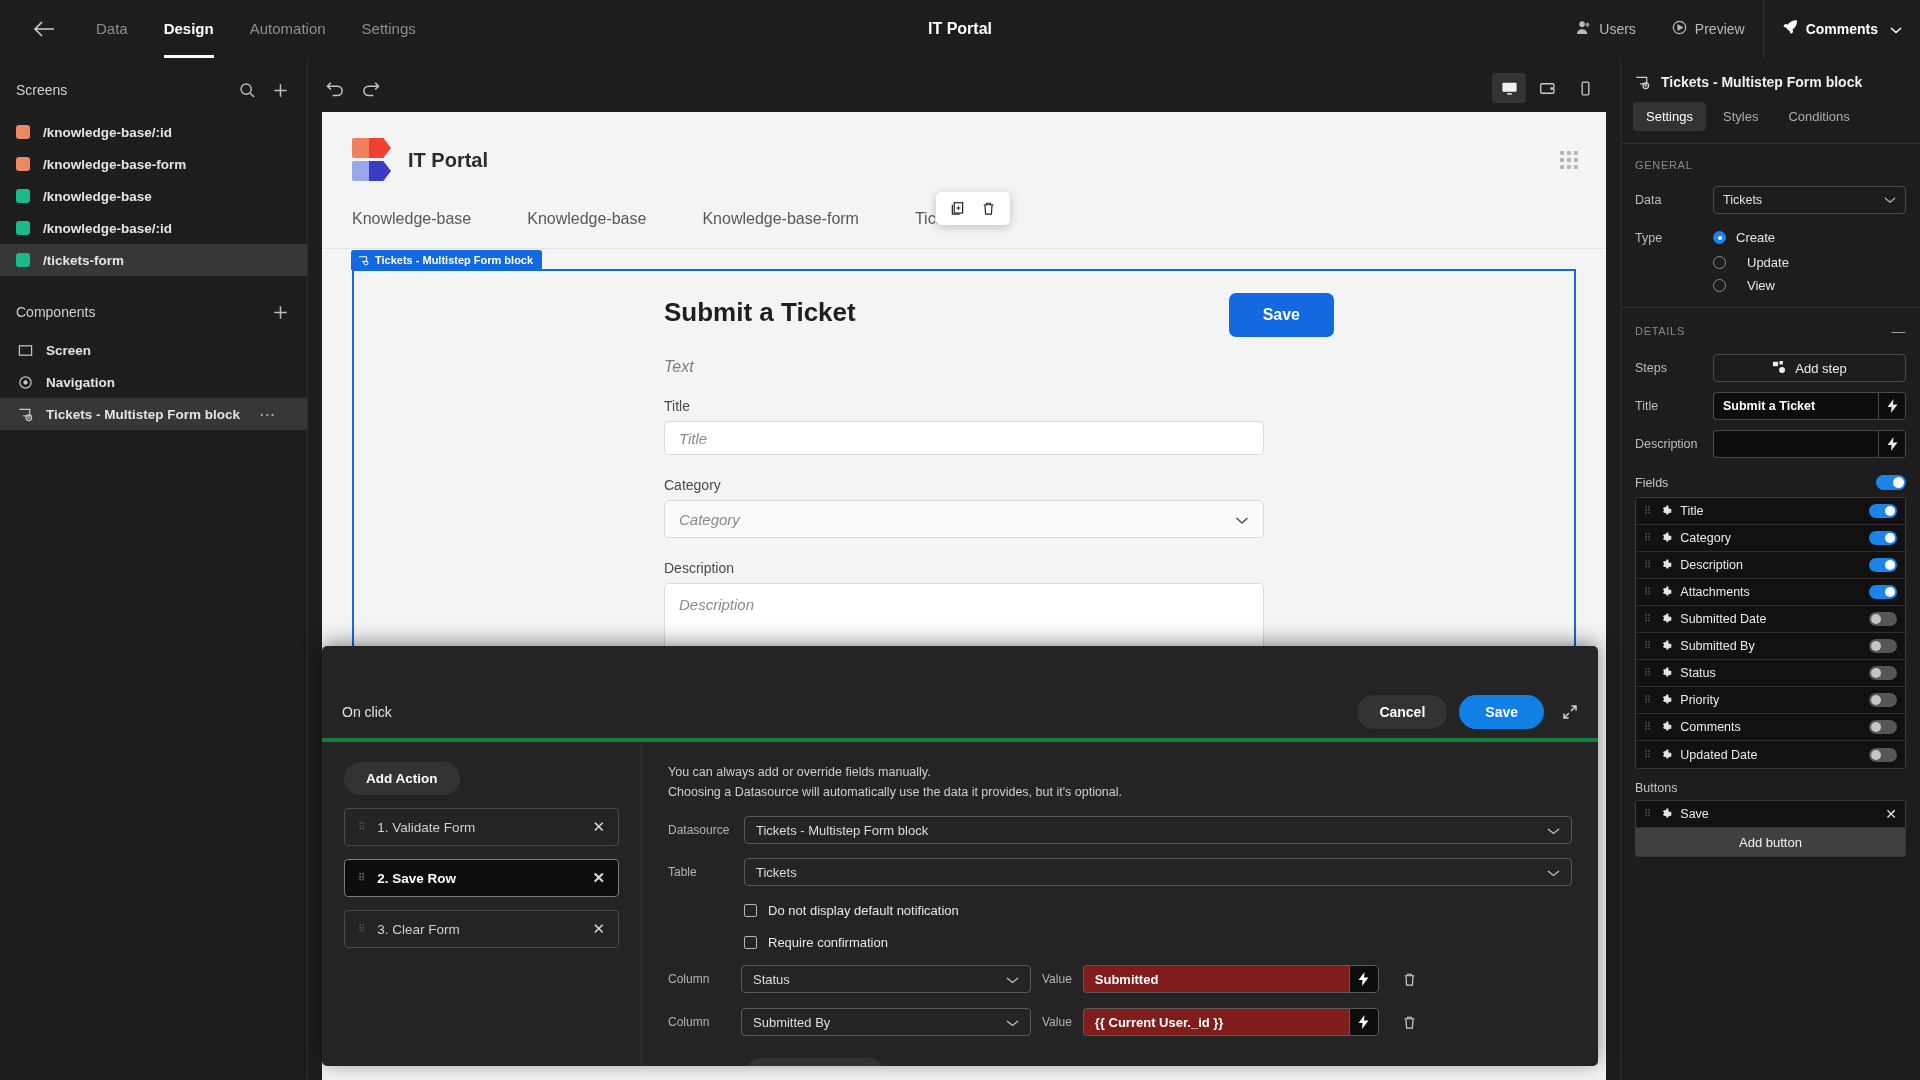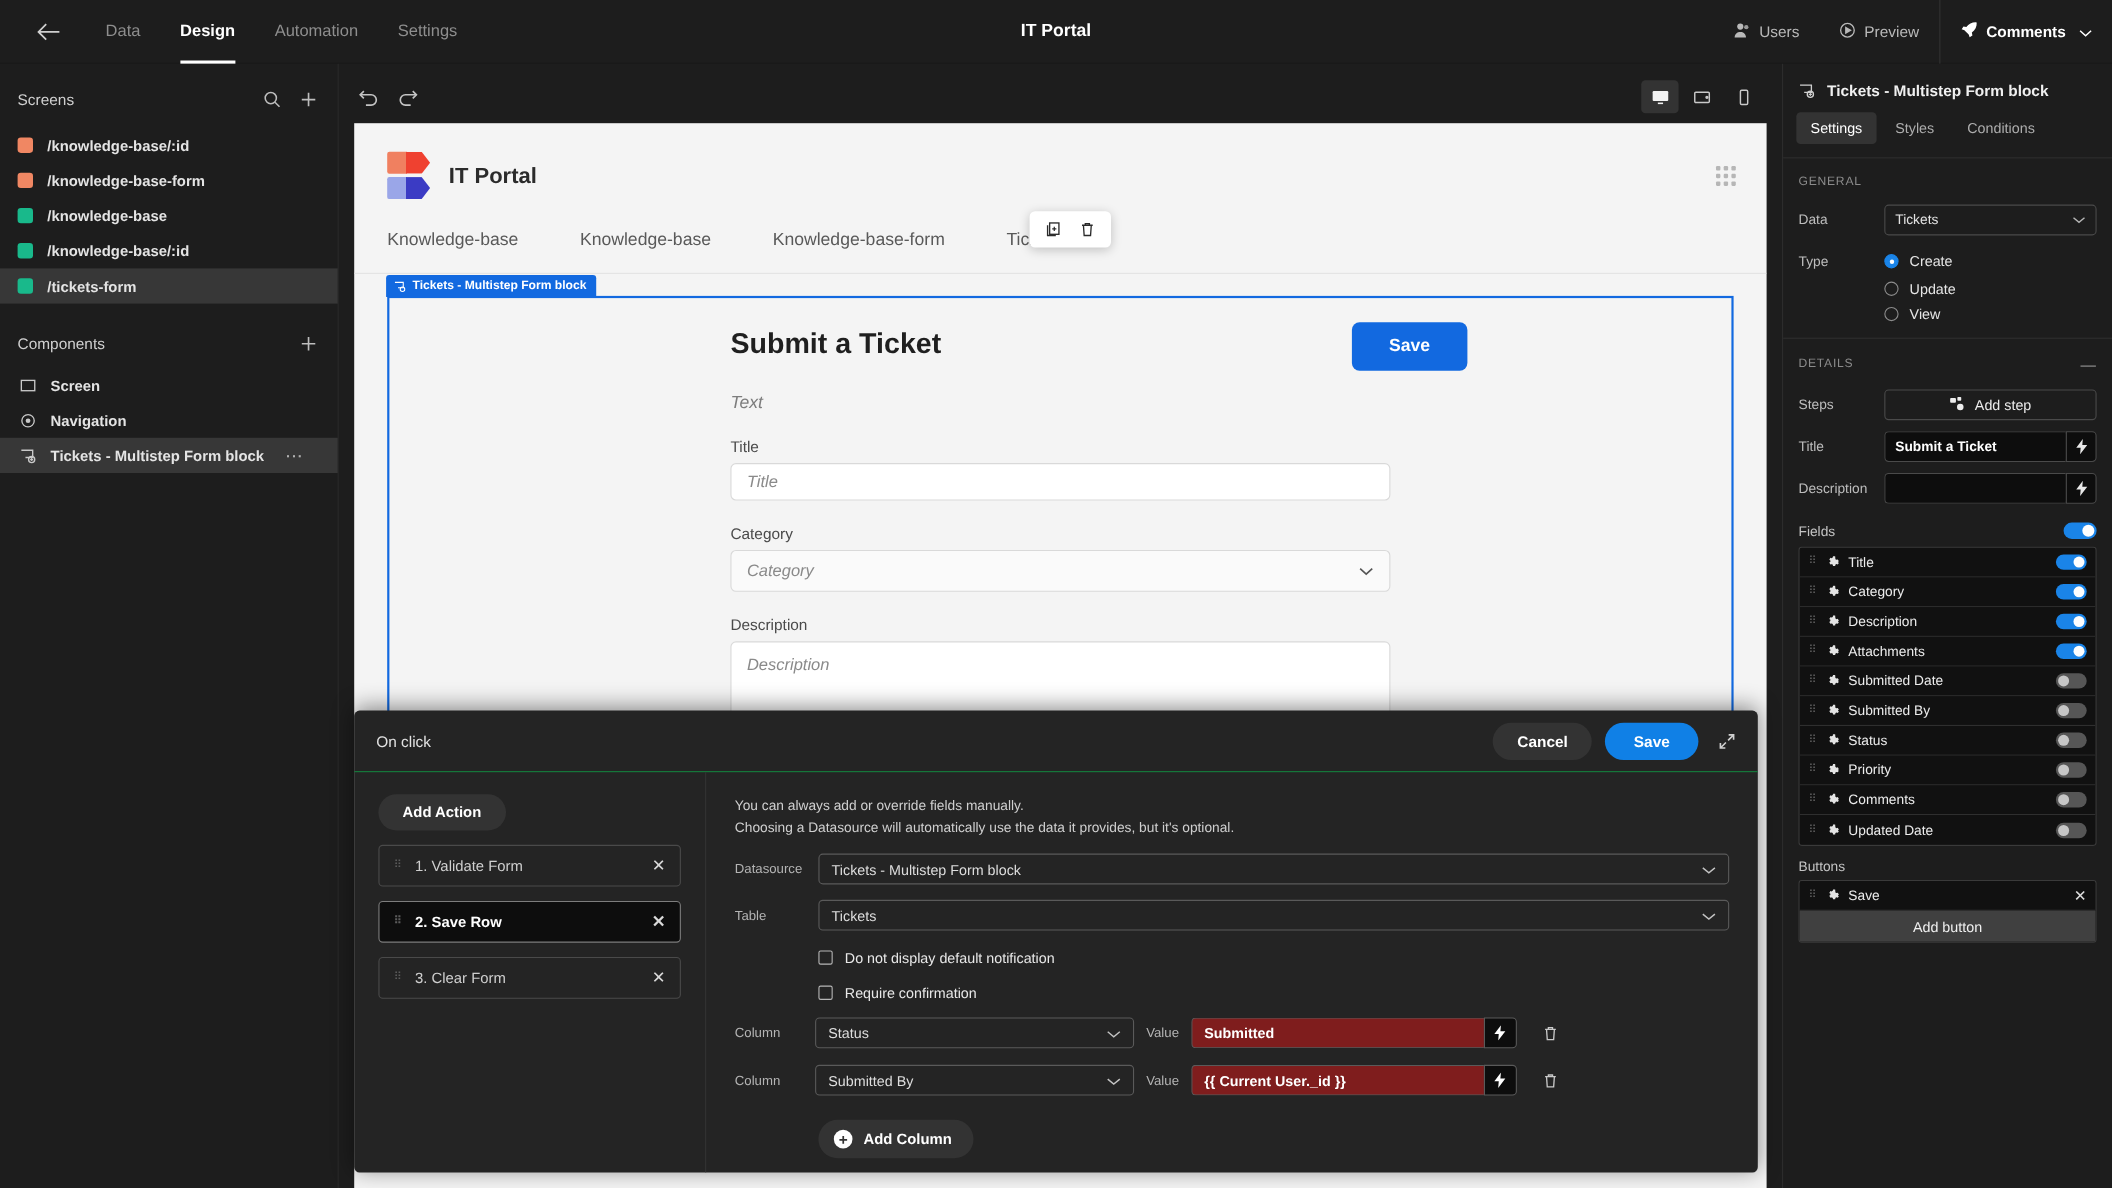--- a/index.html
+++ b/index.html
@@ -161,21 +161,21 @@
     display: flex; align-items: center;
   }
   .rp-section-title .collapse { margin-left: auto; cursor: pointer; color: #9c9c9c; font-size: 14px; }
   .rp-row { display: flex; align-items: center; padding: 5px 14px; min-height: 32px; }
   .rp-row .lbl { font-size: 12.5px; color: #bdbdbd; width: 78px; flex: 0 0 78px; }
   .rp-select {
     flex: 1; height: 28px; border: 1px solid #4a4a4a; border-radius: 4px; background: #1d1d1d;
     display: flex; align-items: center; padding: 0 9px; font-size: 12.5px; color: #e2e2e2; cursor: pointer;
   }
   .rp-select .chev { margin-left: auto; color: #b5b5b5; }
-  .radio-row { display: flex; align-items: center; gap: 10px; padding: 4px 14px 4px 92px; font-size: 13px; color: #e6e6e6; cursor: pointer; }
+  .radio-row { display: flex; align-items: center; gap: 21px; padding: 4px 14px 4px 92px; font-size: 13px; color: #e6e6e6; cursor: pointer; }
   .radio { width: 13px; height: 13px; border-radius: 50%; border: 1.5px solid #8c8c8c; display: flex; align-items: center; justify-content: center; }
   .radio.on { border-color: #1a84e8; background: #1a84e8; }
   .radio.on i { width: 4px; height: 4px; background: #fff; border-radius: 50%; display: block; }
   .rp-btn-wide {
     flex: 1; height: 28px; border: 1px solid #4a4a4a; border-radius: 4px; background: #1d1d1d;
     display: flex; align-items: center; justify-content: center; gap: 9px; font-size: 13px; color: #ededed; cursor: pointer;
   }
   .rp-input-grp { flex: 1; display: flex; height: 28px; }
   .rp-input {
     flex: 1; background: #0d0d0d; border: 1px solid #4a4a4a; border-right: none; border-radius: 4px 0 0 4px;
@@ -211,21 +211,22 @@
   }
 
   
   .bottom-panel {
     position: absolute; left: 322px; right: 322px; bottom: 14px; top: 646px;
     background: #242424; border-radius: 5px; box-shadow: 0 -3px 20px rgba(0,0,0,.45);
     display: flex; flex-direction: column; overflow: hidden;
   }
   .bp-head {
     height: 56px; flex: 0 0 56px; display: flex; align-items: center; padding: 0 20px;
-    border-bottom: 1px solid #15803d;
+    border-bottom: 4px solid #15803d;
+    margin-top: 40px;
   }
   .bp-head .t { font-size: 14px; color: #e2e2e2; }
   .bp-head .acts { margin-left: auto; display: flex; align-items: center; gap: 12px; }
   .pill-dark {
     background: #333333; color: #ffffff; font-weight: bold; font-size: 14px; border-radius: 18px;
     padding: 9px 22px; border: none; cursor: pointer;
   }
   .pill-blue {
     background: #1080e6; color: #ffffff; font-weight: bold; font-size: 14px; border-radius: 18px;
     padding: 9px 26px; border: none; cursor: pointer;

